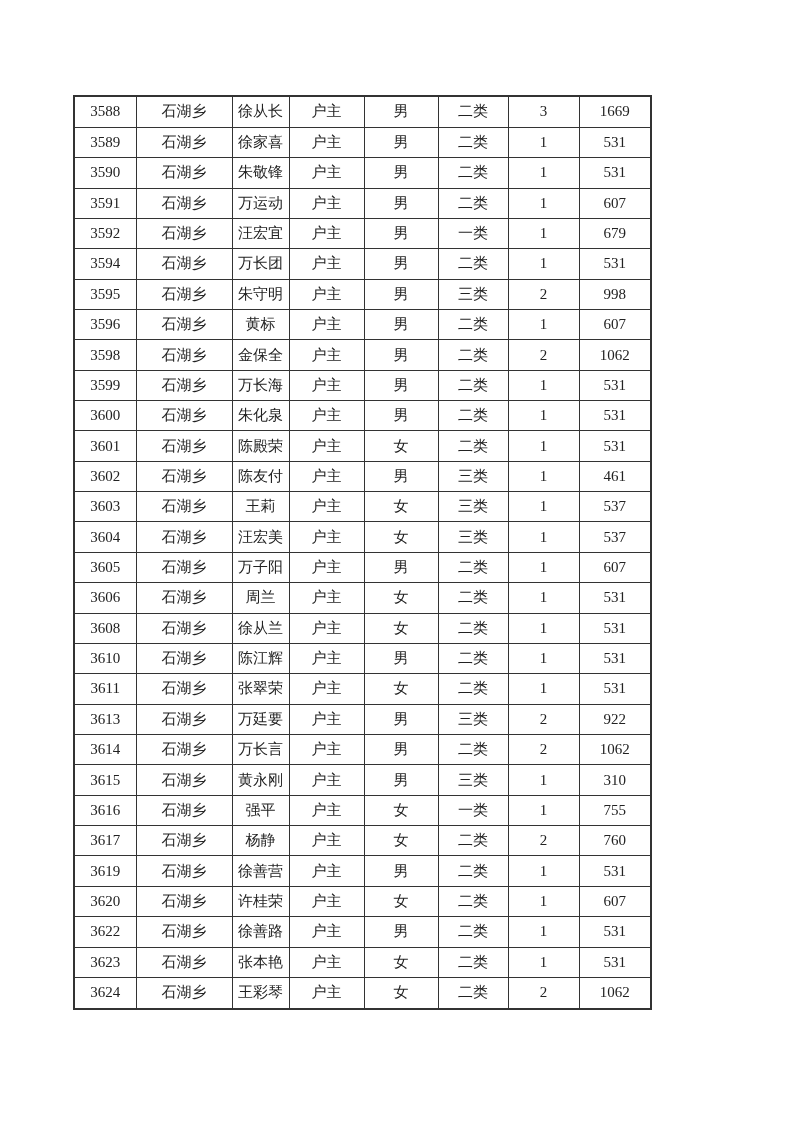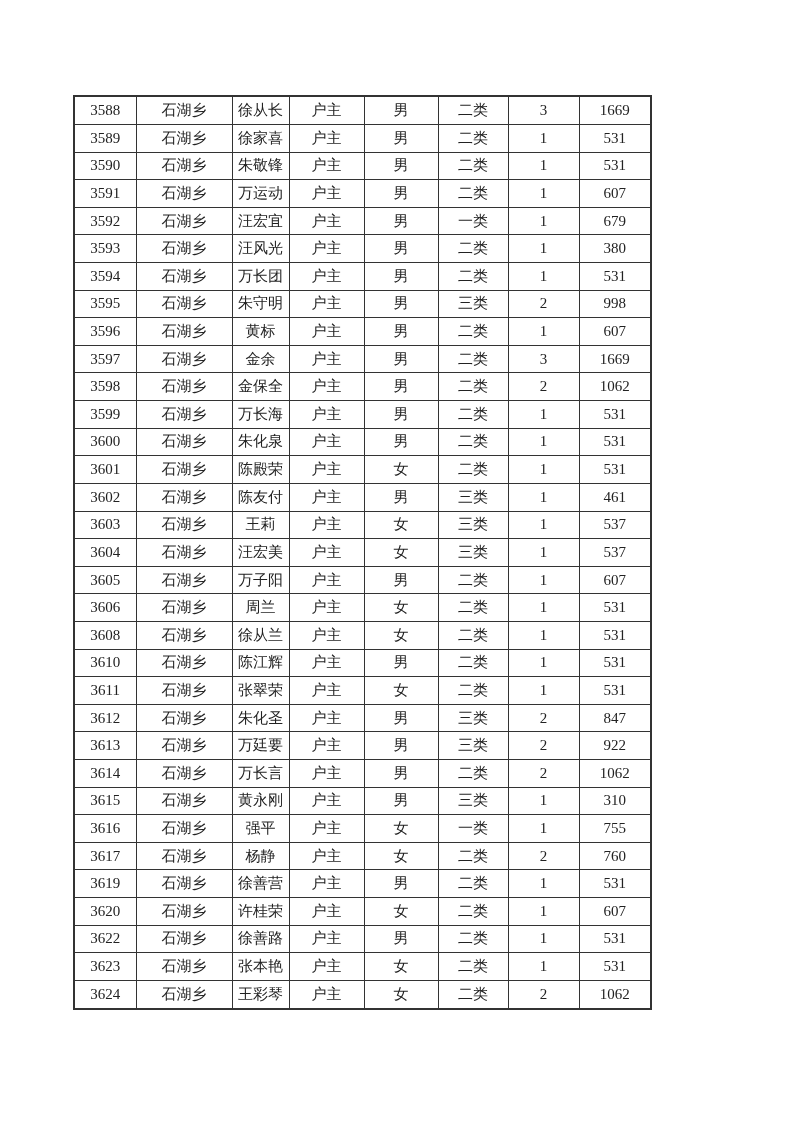--- a/index.html
+++ b/index.html
@@ -105,30 +105,20 @@
           <td>3592</td>
           <td>石湖乡</td>
           <td>汪宏宜</td>
           <td>户主</td>
           <td>男</td>
           <td>一类</td>
           <td>1</td>
           <td>679</td>
         </tr>
         <tr>
-          <td>3593</td>
-          <td>石湖乡</td>
-          <td>汪风光</td>
-          <td>户主</td>
-          <td>男</td>
-          <td>二类</td>
-          <td>1</td>
-          <td>380</td>
-        </tr>
-        <tr>
           <td>3594</td>
           <td>石湖乡</td>
           <td>万长团</td>
           <td>户主</td>
           <td>男</td>
           <td>二类</td>
           <td>1</td>
           <td>531</td>
         </tr>
         <tr>
@@ -145,30 +135,20 @@
           <td>3596</td>
           <td>石湖乡</td>
           <td>黄标</td>
           <td>户主</td>
           <td>男</td>
           <td>二类</td>
           <td>1</td>
           <td>607</td>
         </tr>
         <tr>
-          <td>3597</td>
-          <td>石湖乡</td>
-          <td>金余</td>
-          <td>户主</td>
-          <td>男</td>
-          <td>二类</td>
-          <td>3</td>
-          <td>1669</td>
-        </tr>
-        <tr>
           <td>3598</td>
           <td>石湖乡</td>
           <td>金保全</td>
           <td>户主</td>
           <td>男</td>
           <td>二类</td>
           <td>2</td>
           <td>1062</td>
         </tr>
         <tr>
@@ -273,30 +253,20 @@
         </tr>
         <tr>
           <td>3611</td>
           <td>石湖乡</td>
           <td>张翠荣</td>
           <td>户主</td>
           <td>女</td>
           <td>二类</td>
           <td>1</td>
           <td>531</td>
-        </tr>
-        <tr>
-          <td>3612</td>
-          <td>石湖乡</td>
-          <td>朱化圣</td>
-          <td>户主</td>
-          <td>男</td>
-          <td>三类</td>
-          <td>2</td>
-          <td>847</td>
         </tr>
         <tr>
           <td>3613</td>
           <td>石湖乡</td>
           <td>万廷要</td>
           <td>户主</td>
           <td>男</td>
           <td>三类</td>
           <td>2</td>
           <td>922</td>

